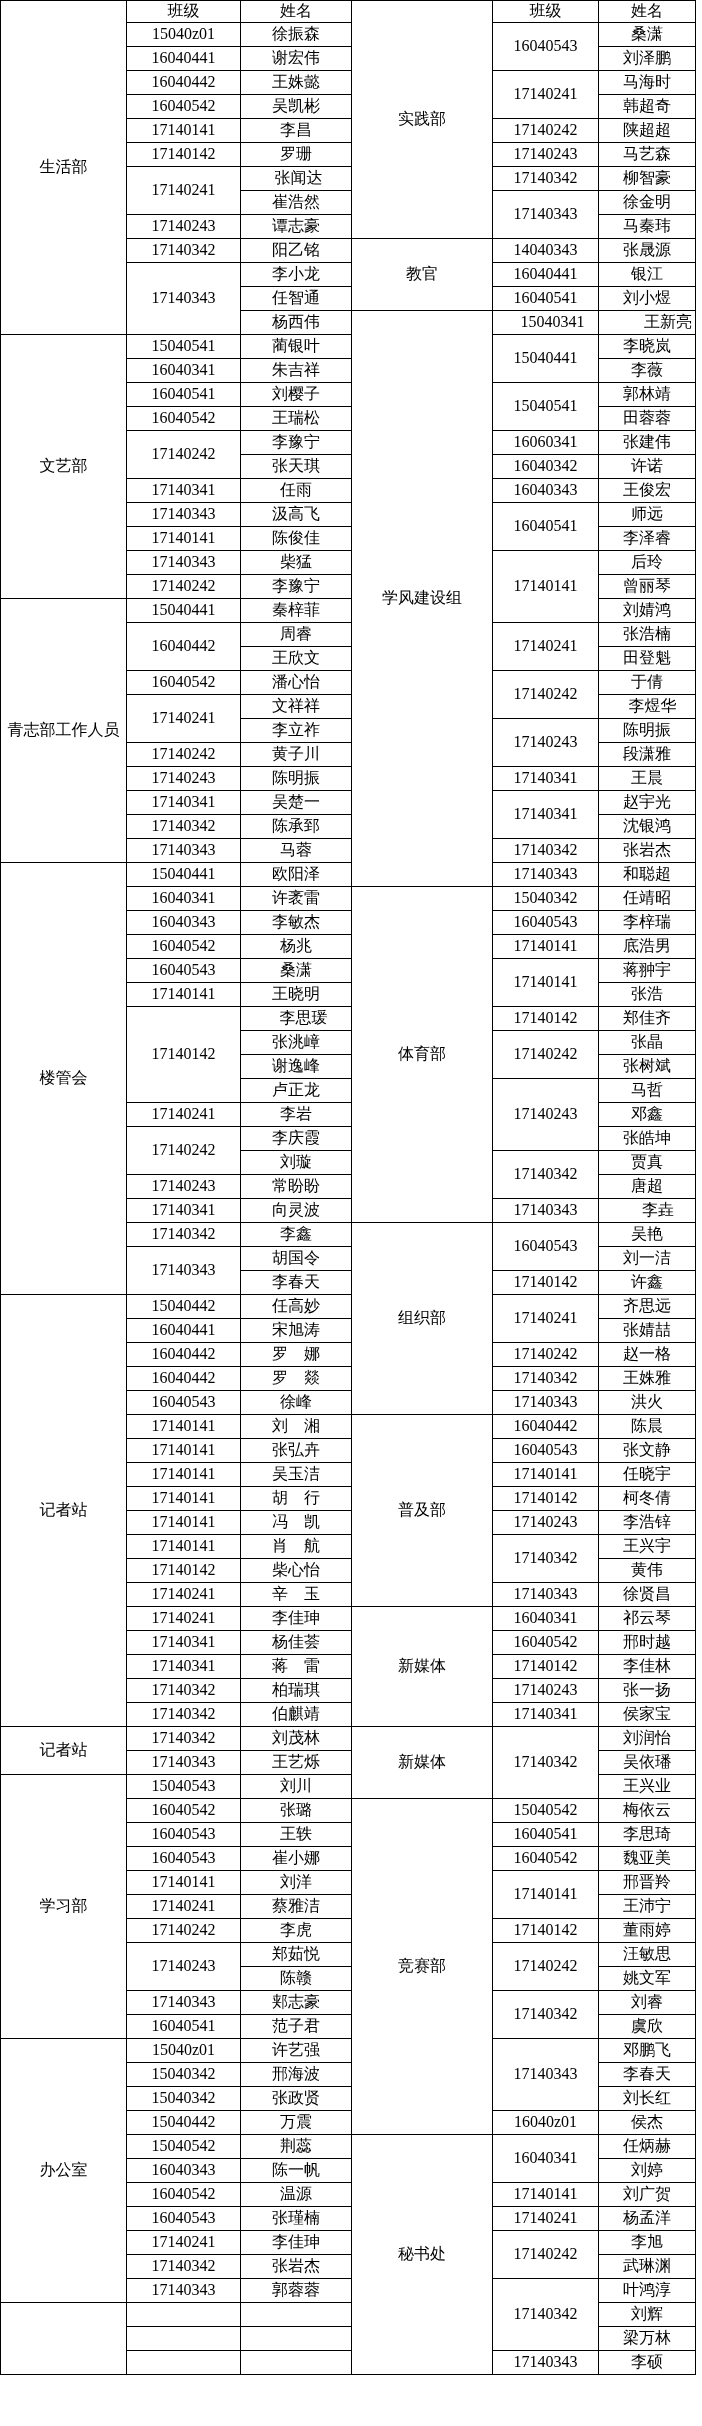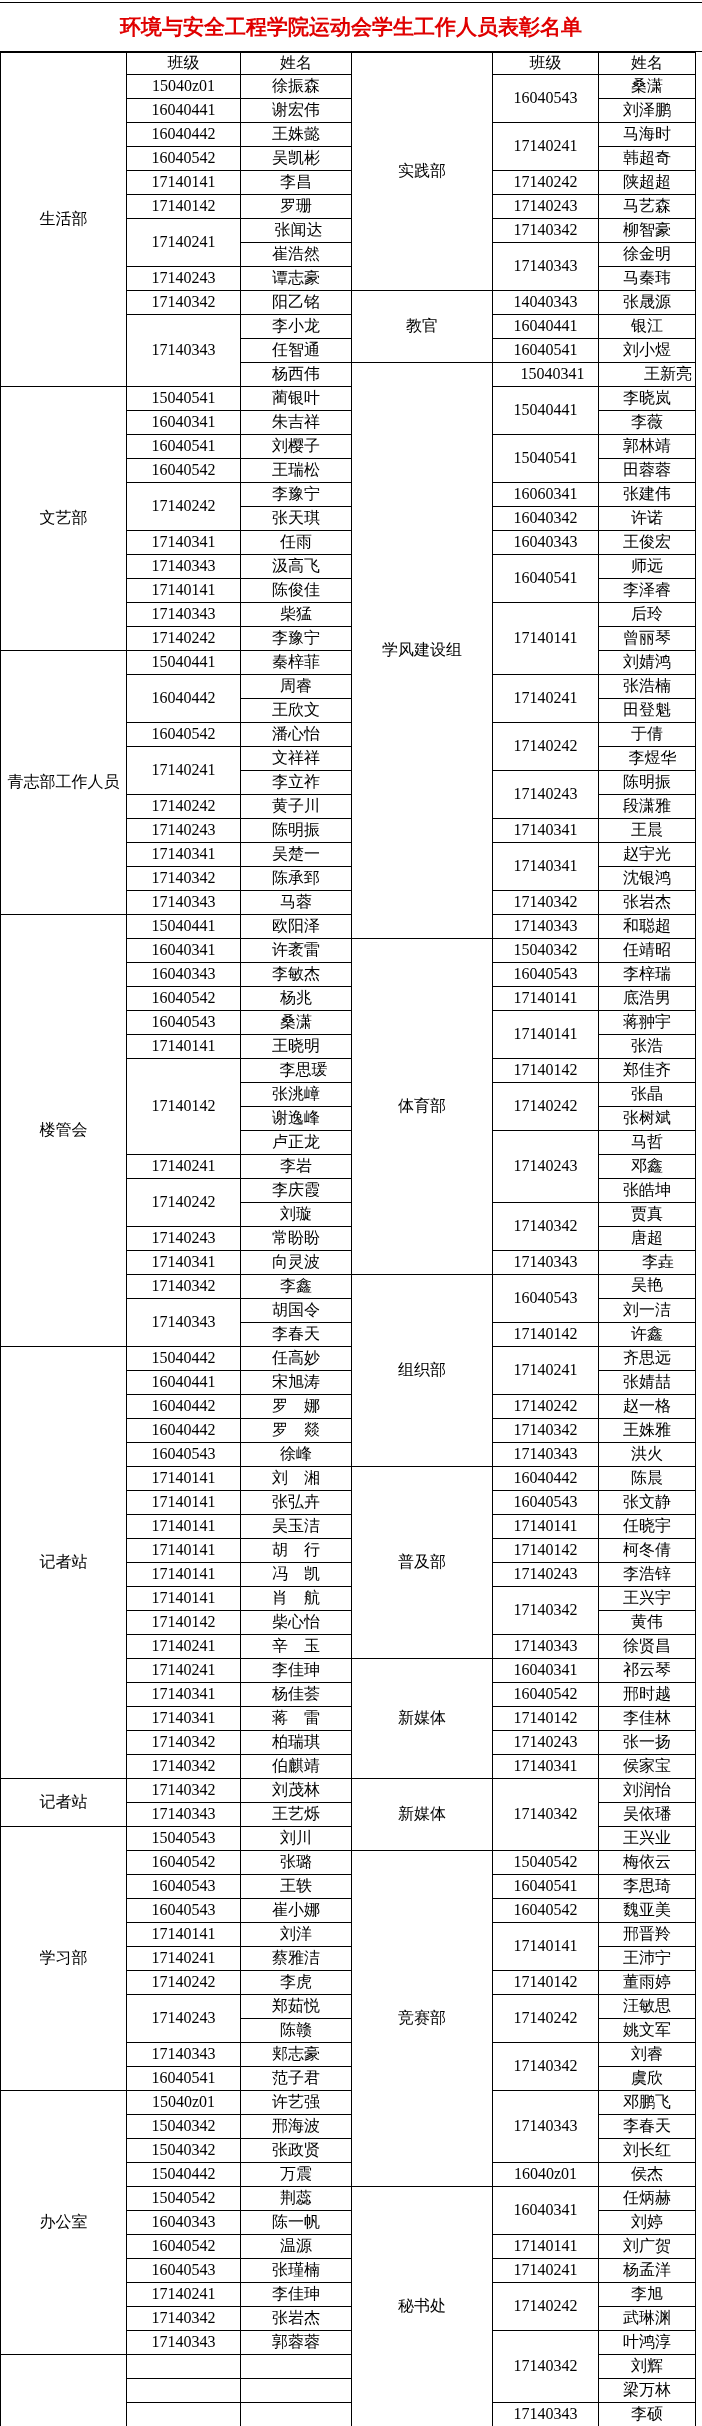--- a/index.html
+++ b/index.html
@@ -26,21 +26,20 @@
   table.sheet tr{height:24px;}
   table.sheet tr.hdr{height:22px;}
   td.dept{line-height:1.25;}
   td.ghost{border:none;background:#fff;}
   td.cls{font-variant-numeric:lining-nums;}
 </style>
 </head>
 <body>
 
 <div class="page">
-  <div class="title-bar" style="color: rgb(224, 0, 0);">环境与安全工程学院运动会学生工作人员表彰名单</div>
   <table class="sheet">
     <tbody id="sheet-body">
         <tr class="hdr">
           <td class="dept" rowspan="14" style="width: 126px;">生活部</td>
           <td class="cls" style="width: 114px;">班级</td>
           <td style="width: 111px;">姓名</td>
           <td class="dept" rowspan="10" style="width: 141px;">实践部</td>
           <td class="cls" style="width: 106px;">班级</td>
           <td style="width: 97px;">姓名</td>
         </tr>
@@ -321,21 +320,21 @@
           <td class="cls" style="width: 114px;">17140341</td>
           <td style="width: 111px;">向灵波</td>
           <td class="cls" style="width: 106px;">17140343</td>
           <td style="width: 97px; padding-left: 24px;">李垚</td>
         </tr>
         <tr>
           <td class="cls" style="width: 114px;">17140342</td>
           <td style="width: 111px;">李鑫</td>
           <td class="dept" rowspan="8" style="width: 141px;">组织部</td>
           <td class="cls" rowspan="2" style="width: 106px;">16040543</td>
-          <td style="width: 97px; font-family: Liberation Mono, monospace;">吴艳</td>
+          <td style="width: 97px;">吴艳</td>
         </tr>
         <tr>
           <td class="cls" rowspan="2" style="width: 114px;">17140343</td>
           <td style="width: 111px;">胡国令</td>
           <td style="width: 97px;">刘一洁</td>
         </tr>
         <tr>
           <td style="width: 111px;">李春天</td>
           <td class="cls" style="width: 106px;">17140142</td>
           <td style="width: 97px;">许鑫</td>

